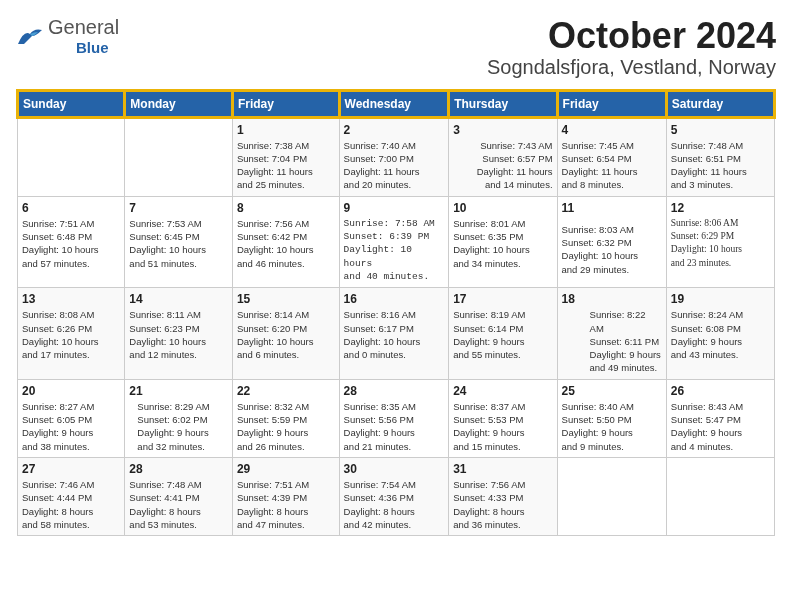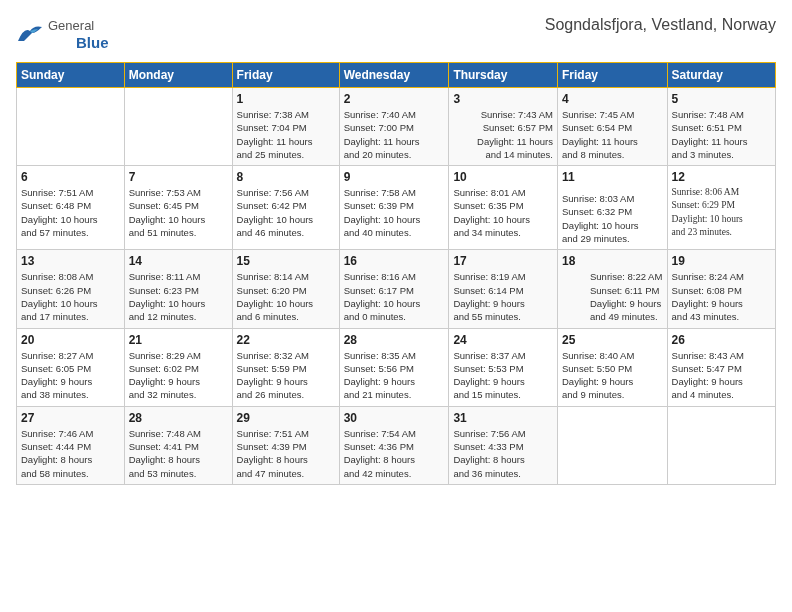--- a/index.html
+++ b/index.html
@@ -14,50 +14,50 @@
       display: flex;
       justify-content: space-between;
       align-items: flex-start;
       margin-bottom: 10px;
     }
     .logo {
       display: flex;
       align-items: center;
       gap: 4px;
     }
-    .logo-text-general { font-size: 13px; color: #555; font-weight: normal; }
+    .logo-text-general { font-size: 20px; color: #555; font-weight: normal; }
     .logo-text-blue { font-size: 15px; color: #2563a8; font-weight: bold; margin-left: 28px; }
     .logo-bird {
       width: 28px;
       height: 22px;
     }
     .title-block { text-align: right; }
     .cal-title {
       font-size: 36px;
       font-weight: bold;
       color: #222;
       line-height: 1.1;
     }
     .cal-subtitle {
-      font-size: 16px;
+      font-size: 20px;
       color: #444;
     }
     table {
       width: 100%;
       border-collapse: collapse;
       font-size: 10px;
     }
     thead tr th {
       background: #2563a8;
       color: #fff;
       padding: 5px 4px;
       text-align: left;
       font-size: 12px;
       font-weight: bold;
-      border: 1px solid #eab308;
+      border: 3px solid #eab308;
     }
     tbody tr td {
       border: 1px solid #ccc;
       vertical-align: top;
       padding: 4px 4px 4px 4px;
       width: 113px;
       min-height: 70px;
       background: #fff;
     }
     tbody tr:nth-child(odd) td { background: #f9f9f9; }
@@ -82,20 +82,21 @@
     <svg class="logo-bird" viewBox="0 0 28 22" xmlns="http://www.w3.org/2000/svg">
       <path d="M2,18 Q8,4 14,8 Q18,2 26,4 Q20,10 16,10 Q12,14 8,18 Z" fill="#2563a8"></path>
       <path d="M14,8 Q18,6 22,6 Q18,10 16,10 Z" fill="#4a9fd4"></path>
     </svg>
     <div>
       <span class="logo-text-general">General</span><br>
       <span class="logo-text-blue">Blue</span>
     </div>
   </div>
   <div class="title-block">
+    <div class="cal-title">October 2024</div>
     <div class="cal-subtitle">Sogndalsfjora, Vestland, Norway</div>
   </div>
 </div>
 
 <table>
   <thead>
     <tr>
     <th>Sunday</th>
         <th>Monday</th>
         <th>Friday</th>
@@ -162,21 +163,21 @@
         </td>
         <td>
           <div class="day-num">8</div>
           <div class="day-info" style="white-space: pre-line;">Sunrise: 7:56 AM
 Sunset: 6:42 PM
 Daylight: 10 hours
 and 46 minutes.</div>
         </td>
         <td>
           <div class="day-num">9</div>
-          <div class="day-info" style="white-space: pre-line;">Sunrise: 7:58 AM
+          <div class="day-info" style="white-space: pre-line; font-family: Liberation Mono, monospace;">Sunrise: 7:58 AM
 Sunset: 6:39 PM
 Daylight: 10 hours
 and 40 minutes.</div>
         </td>
         <td>
           <div class="day-num">10</div>
           <div class="day-info" style="white-space: pre-line;">Sunrise: 8:01 AM
 Sunset: 6:35 PM
 Daylight: 10 hours
 and 34 minutes.</div>
@@ -250,21 +251,21 @@
       <tr>
         <td>
           <div class="day-num">20</div>
           <div class="day-info" style="white-space: pre-line;">Sunrise: 8:27 AM
 Sunset: 6:05 PM
 Daylight: 9 hours
 and 38 minutes.</div>
         </td>
         <td>
           <div class="day-num">21</div>
-          <div class="day-info" style="white-space: pre-line;">Sunrise: 8:29 AM
+          <div class="day-info" style="white-space: pre-line; margin-left: 8px;">Sunrise: 8:29 AM
 Sunset: 6:02 PM
 Daylight: 9 hours
 and 32 minutes.</div>
         </td>
         <td>
           <div class="day-num">22</div>
           <div class="day-info" style="white-space: pre-line;">Sunrise: 8:32 AM
 Sunset: 5:59 PM
 Daylight: 9 hours
 and 26 minutes.</div>

